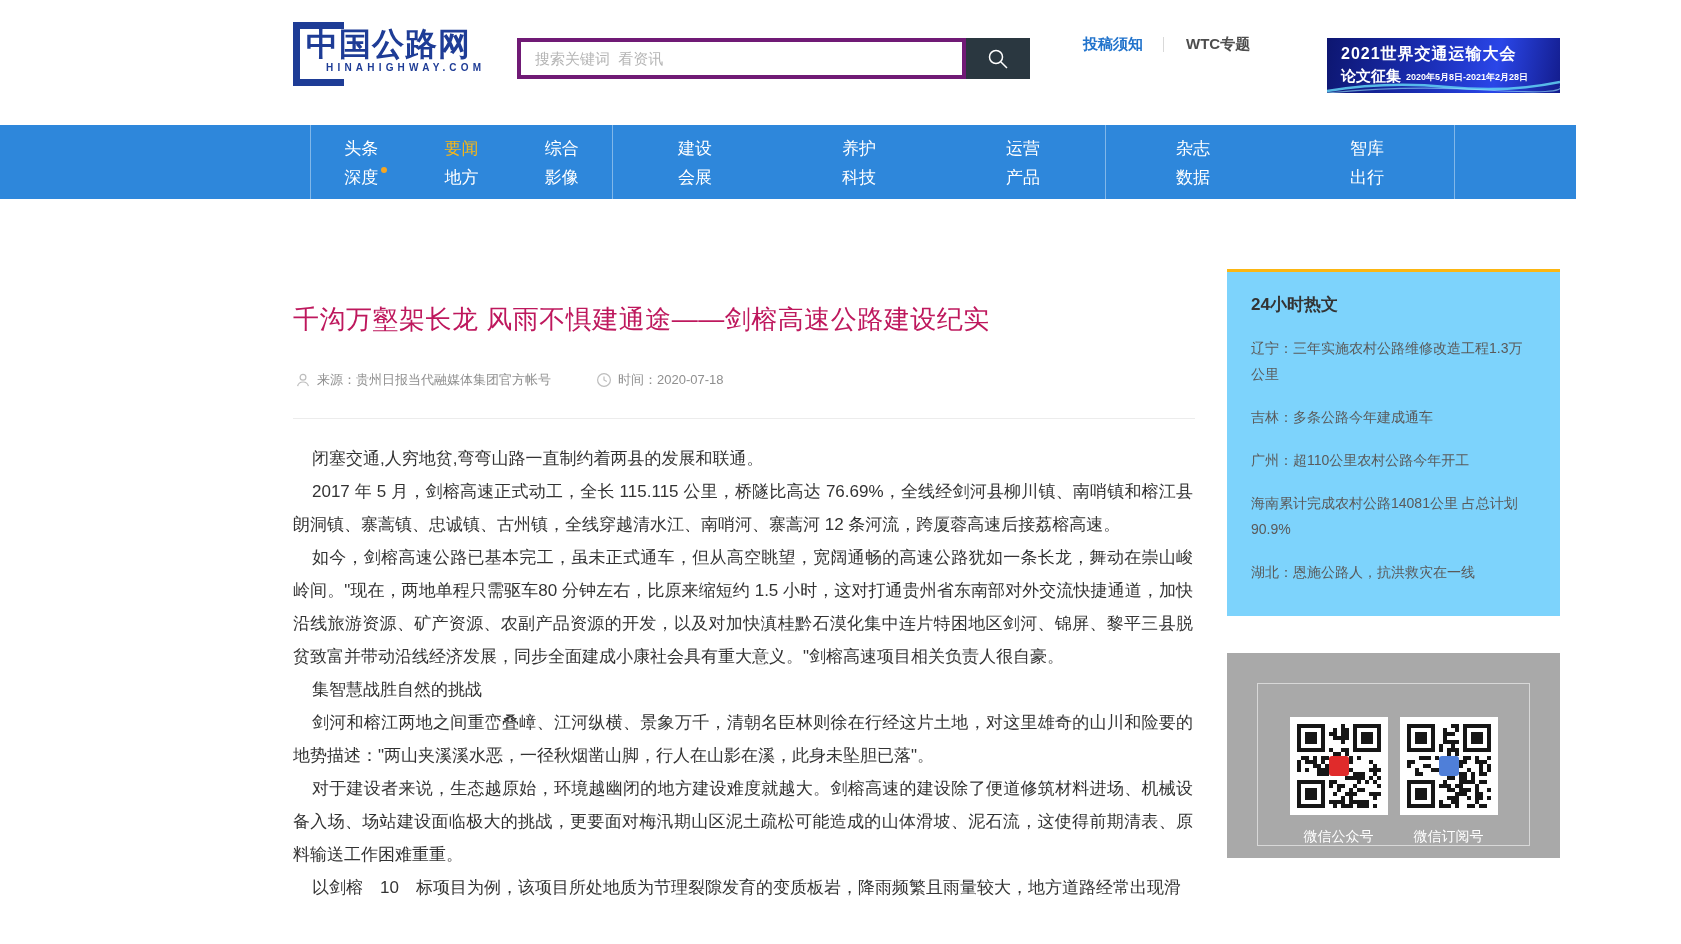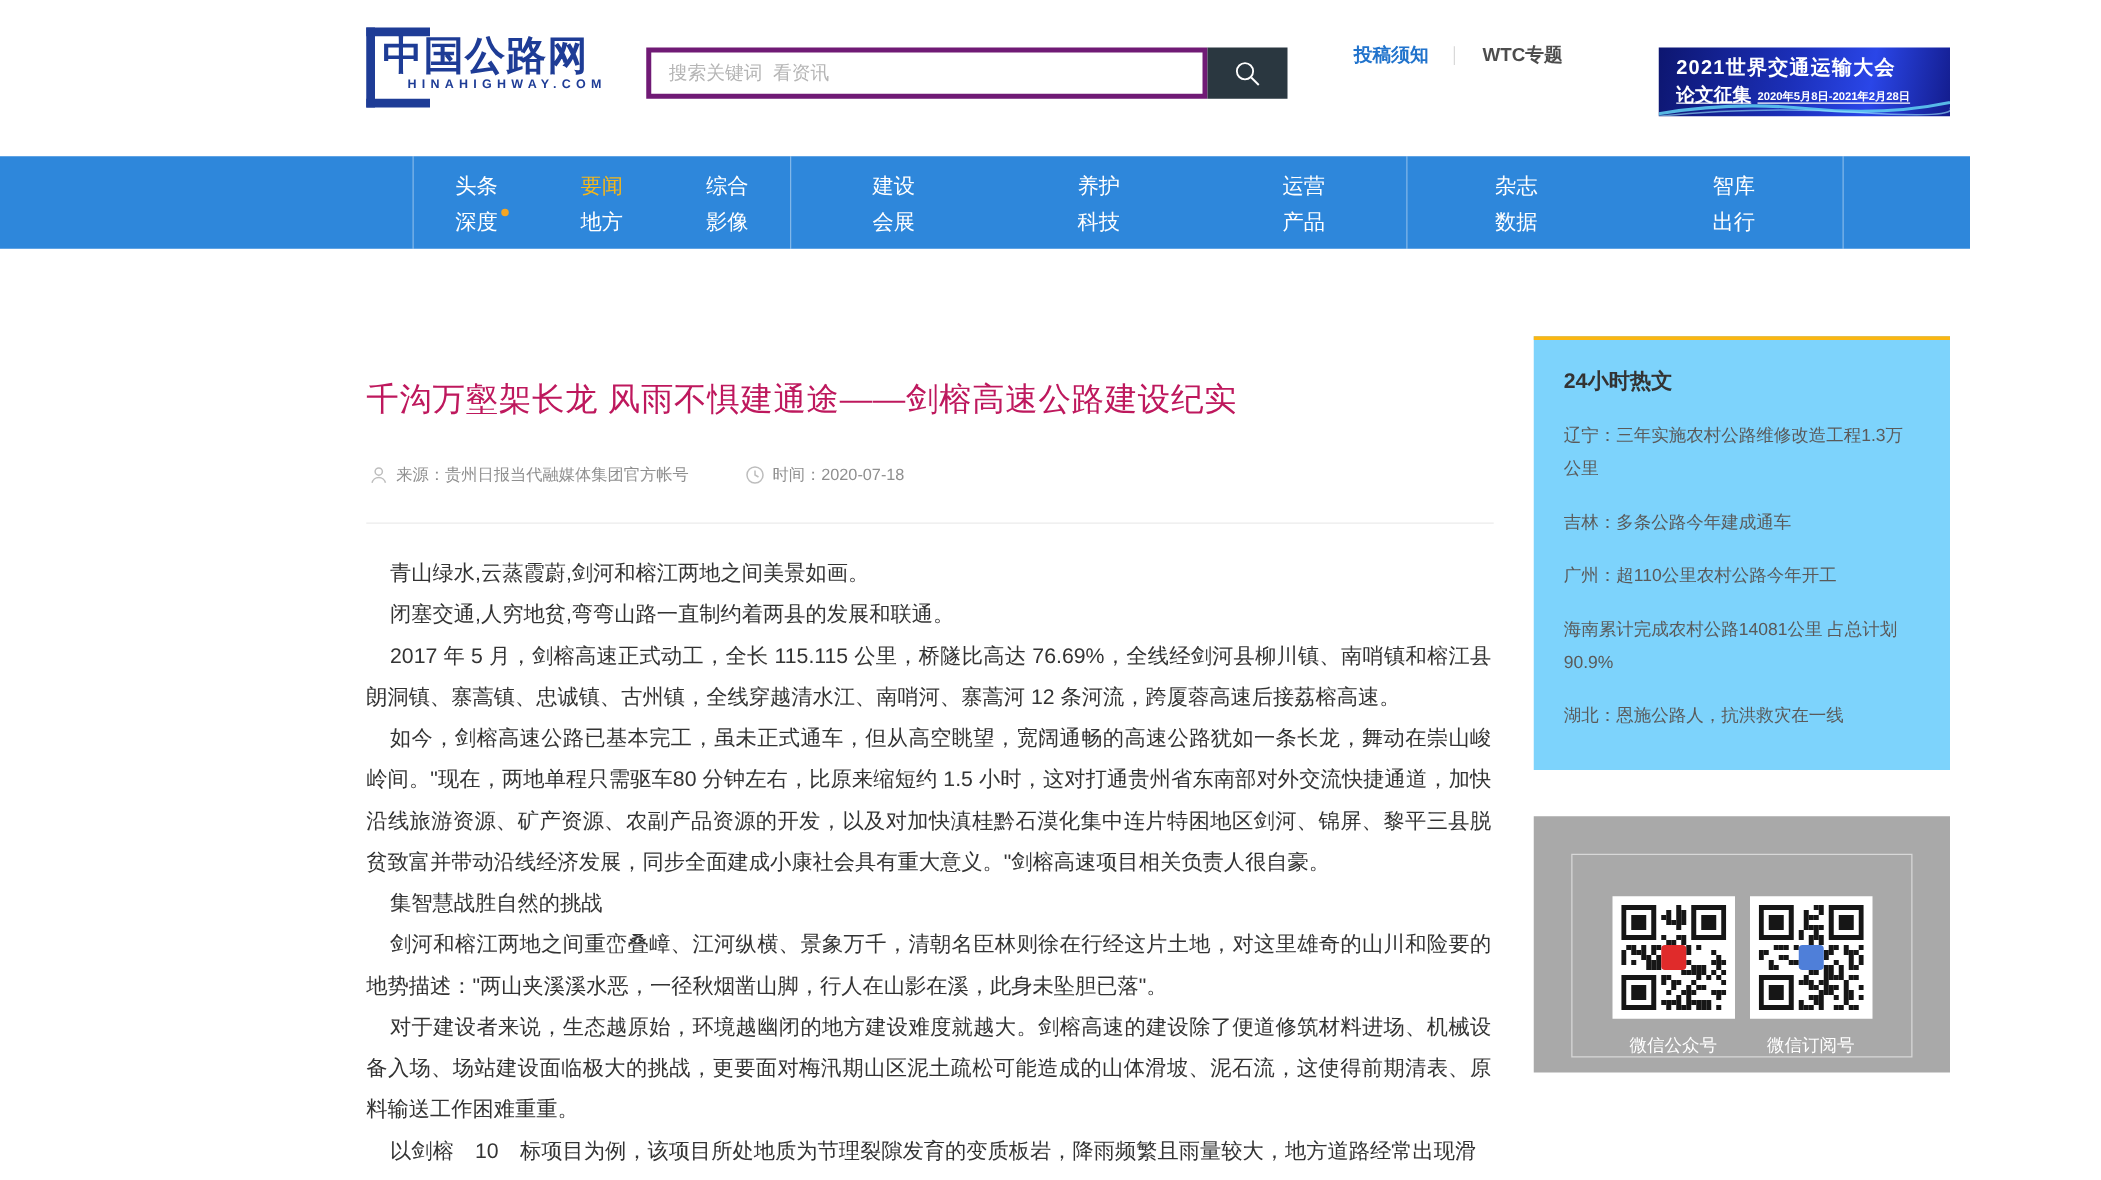--- a/index.html
+++ b/index.html
@@ -20,28 +20,28 @@
   .search-btn{position:absolute;left:966px;top:38px;width:64px;height:41px;background:#2A3740;
               border:none;display:flex;align-items:center;justify-content:center;cursor:pointer;}
   .hdr-link{position:absolute;top:35px;font-size:15px;font-weight:bold;cursor:pointer;white-space:nowrap;}
   .hdr-link.blue{left:1083px;color:#2173CC;}
   .hdr-link.gray{left:1186px;color:#4d4d4d;}
   .hdr-sep{position:absolute;left:1163px;top:37px;width:1px;height:15px;background:#d9d9d9;}
   .banner{position:absolute;left:1327px;top:38px;width:233px;height:55px;cursor:pointer;
           background:linear-gradient(100deg,#0d1670 0%,#1b2fb8 45%,#2a46e8 72%,#131c8c 100%);
           color:#fff;overflow:hidden;}
   .banner-l1{position:absolute;left:14px;top:6px;font-size:16px;font-weight:bold;letter-spacing:1px;white-space:nowrap;}
-  .banner-l2{position:absolute;left:14px;top:29px;font-size:15px;font-weight:bold;white-space:nowrap;text-decoration:underline;}
+  .banner-l2{position:absolute;left:14px;top:29px;font-size:15px;font-weight:bold;white-space:nowrap;}
   .banner-date{font-size:9px;font-weight:bold;margin-left:5px;vertical-align:1px;}
   .banner svg{position:absolute;left:0;bottom:0;}
 
   
   .nav{position:absolute;left:0;top:125px;width:1681px;height:74px;background:#2E87DB;}
   .nav-group{position:absolute;top:0;height:74px;display:flex;
-             border-left:1px solid rgba(255,255,255,.4);box-sizing:border-box;margin-left:20px;}
+             border-left:1px solid rgba(255,255,255,.4);box-sizing:border-box;}
   .nav-group.g1{left:310px;width:302px;}
   .nav-group.g2{left:612px;width:493px;}
   .nav-group.g3{left:1105px;width:350px;border-right:1px solid rgba(255,255,255,.4);}
   .nav-col{flex:1;display:flex;flex-direction:column;align-items:center;padding-top:9px;}
   .nav-link{display:block;height:29px;line-height:29px;font-size:17px;color:#fff;
             cursor:pointer;white-space:nowrap;position:relative;}
   .nav-link.active{color:#F3B61B;}
   .nav-dot{position:absolute;right:-9px;top:4px;width:6px;height:6px;border-radius:50%;background:#F5A623;}
 
   
@@ -165,21 +165,20 @@
     <svg width="16" height="16" viewBox="0 0 16 16" fill="none">
       <circle cx="8" cy="8" r="6.4" stroke="#bdbdbd" stroke-width="1.2"></circle>
       <path d="M8 4.4 V8 L10.8 9.6" stroke="#bdbdbd" stroke-width="1.2" fill="none"></path>
     </svg>
     <span>时间：2020-07-18</span>
   </div>
 
   <div class="meta-divider"></div>
 
   <div class="body">
-    <p>青山绿水,云蒸霞蔚,剑河和榕江两地之间美景如画。</p>
     <p>闭塞交通,人穷地贫,弯弯山路一直制约着两县的发展和联通。</p>
     <p>2017 年 5 月，剑榕高速正式动工，全长 115.115 公里，桥隧比高达 76.69%，全线经剑河县柳川镇、南哨镇和榕江县朗洞镇、寨蒿镇、忠诚镇、古州镇，全线穿越清水江、南哨河、寨蒿河 12 条河流，跨厦蓉高速后接荔榕高速。</p>
     <p>如今，剑榕高速公路已基本完工，虽未正式通车，但从高空眺望，宽阔通畅的高速公路犹如一条长龙，舞动在崇山峻岭间。"现在，两地单程只需驱车80 分钟左右，比原来缩短约 1.5 小时，这对打通贵州省东南部对外交流快捷通道，加快沿线旅游资源、矿产资源、农副产品资源的开发，以及对加快滇桂黔石漠化集中连片特困地区剑河、锦屏、黎平三县脱贫致富并带动沿线经济发展，同步全面建成小康社会具有重大意义。"剑榕高速项目相关负责人很自豪。</p>
     <p>集智慧战胜自然的挑战</p>
     <p>剑河和榕江两地之间重峦叠嶂、江河纵横、景象万千，清朝名臣林则徐在行经这片土地，对这里雄奇的山川和险要的地势描述："两山夹溪溪水恶，一径秋烟凿山脚，行人在山影在溪，此身未坠胆已落"。</p>
     <p>对于建设者来说，生态越原始，环境越幽闭的地方建设难度就越大。剑榕高速的建设除了便道修筑材料进场、机械设备入场、场站建设面临极大的挑战，更要面对梅汛期山区泥土疏松可能造成的山体滑坡、泥石流，这使得前期清表、原料输送工作困难重重。</p>
     <p>以剑榕　10　标项目为例，该项目所处地质为节理裂隙发育的变质板岩，降雨频繁且雨量较大，地方道路经常出现滑</p>
   </div>
 
   <div class="hot-box">

